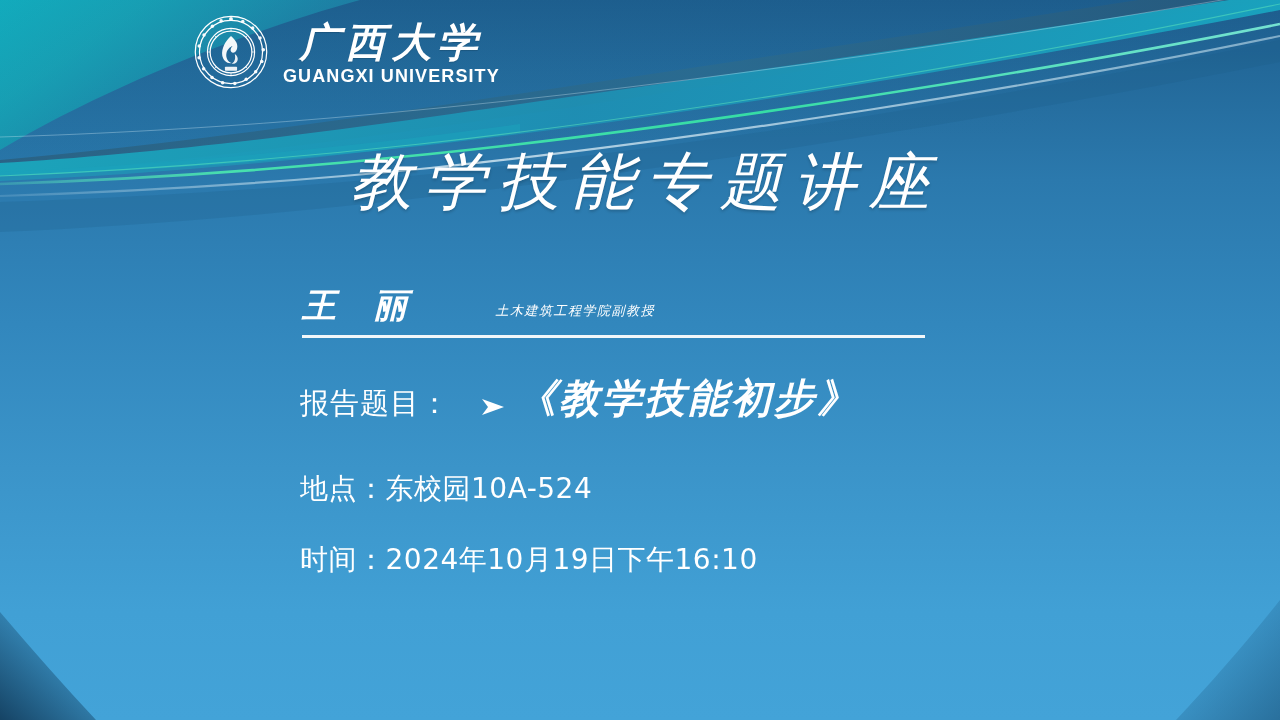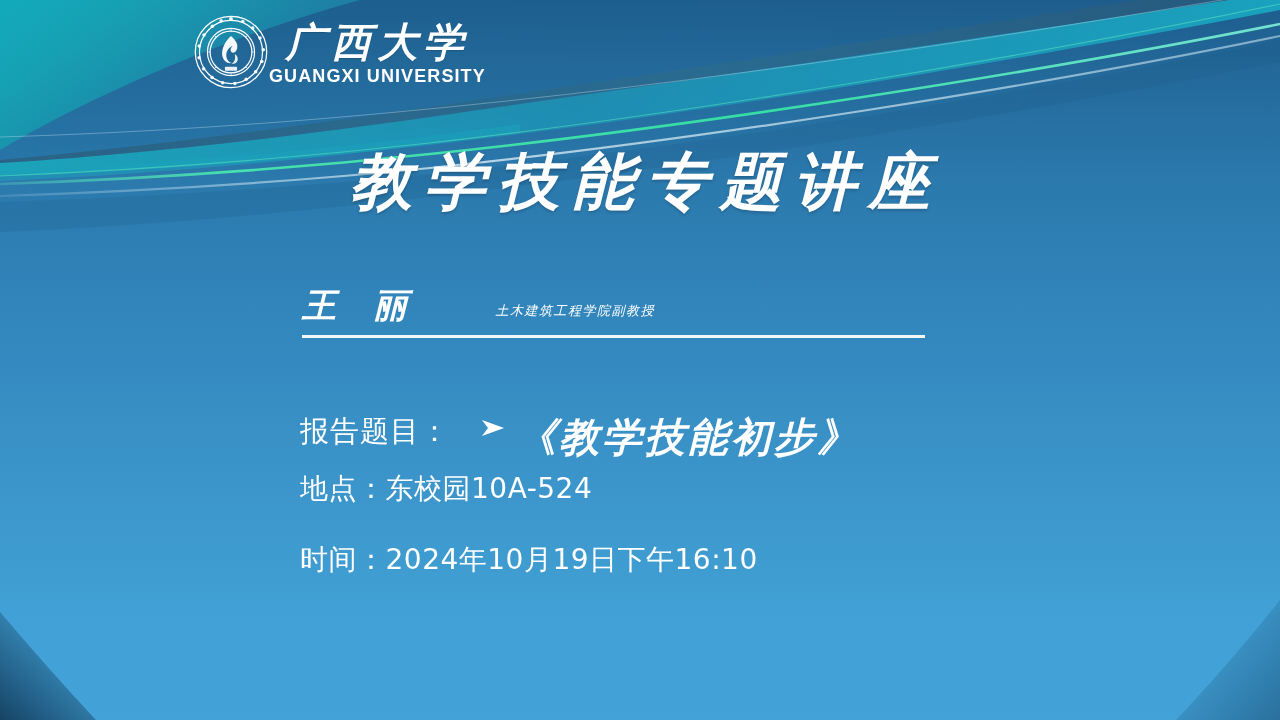--- a/index.html
+++ b/index.html
@@ -33,20 +33,21 @@
     pointer-events: none;
   }
 
   
   #logo-block {
     position: absolute;
     left: 193px;
     top: 14px;
     display: flex;
     align-items: center;
+    gap: 14px;
     z-index: 5;
   }
   #logo-mark {
     width: 76px;
     height: 76px;
     flex: 0 0 auto;
   }
   #logo-wordmark {
     display: flex;
     flex-direction: column;
@@ -78,21 +79,21 @@
 
   
   #main-title {
     position: absolute;
     left: 0;
     right: 0;
     top: 148px;
     text-align: center;
     font-family: "DejaVu Serif", "Liberation Serif", serif;
     font-size: 62px;
-    font-weight: 700;
+    font-weight: 400;
     font-style: italic;
     color: #ffffff;
     letter-spacing: 12px;
     line-height: 1.1;
     text-indent: 12px;
     white-space: nowrap;
     z-index: 5;
     text-shadow: 0 2px 3px rgba(0,0,0,.18);
   }
 
@@ -137,23 +138,22 @@
     background: #f2f7fa;
     z-index: 5;
   }
 
   
   #topic-row {
     position: absolute;
     left: 300px;
     top: 378px;
     display: flex;
-    align-items: flex-start;
-    z-index: 5;
-    margin-top: 39px;
+    align-items: flex-end;
+    z-index: 5;
   }
   #topic-label {
     font-family: "DejaVu Sans", "Liberation Sans", sans-serif;
     font-size: 29px;
     font-weight: 400;
     color: #ffffff;
     letter-spacing: 1px;
     line-height: 1;
     white-space: nowrap;
   }

